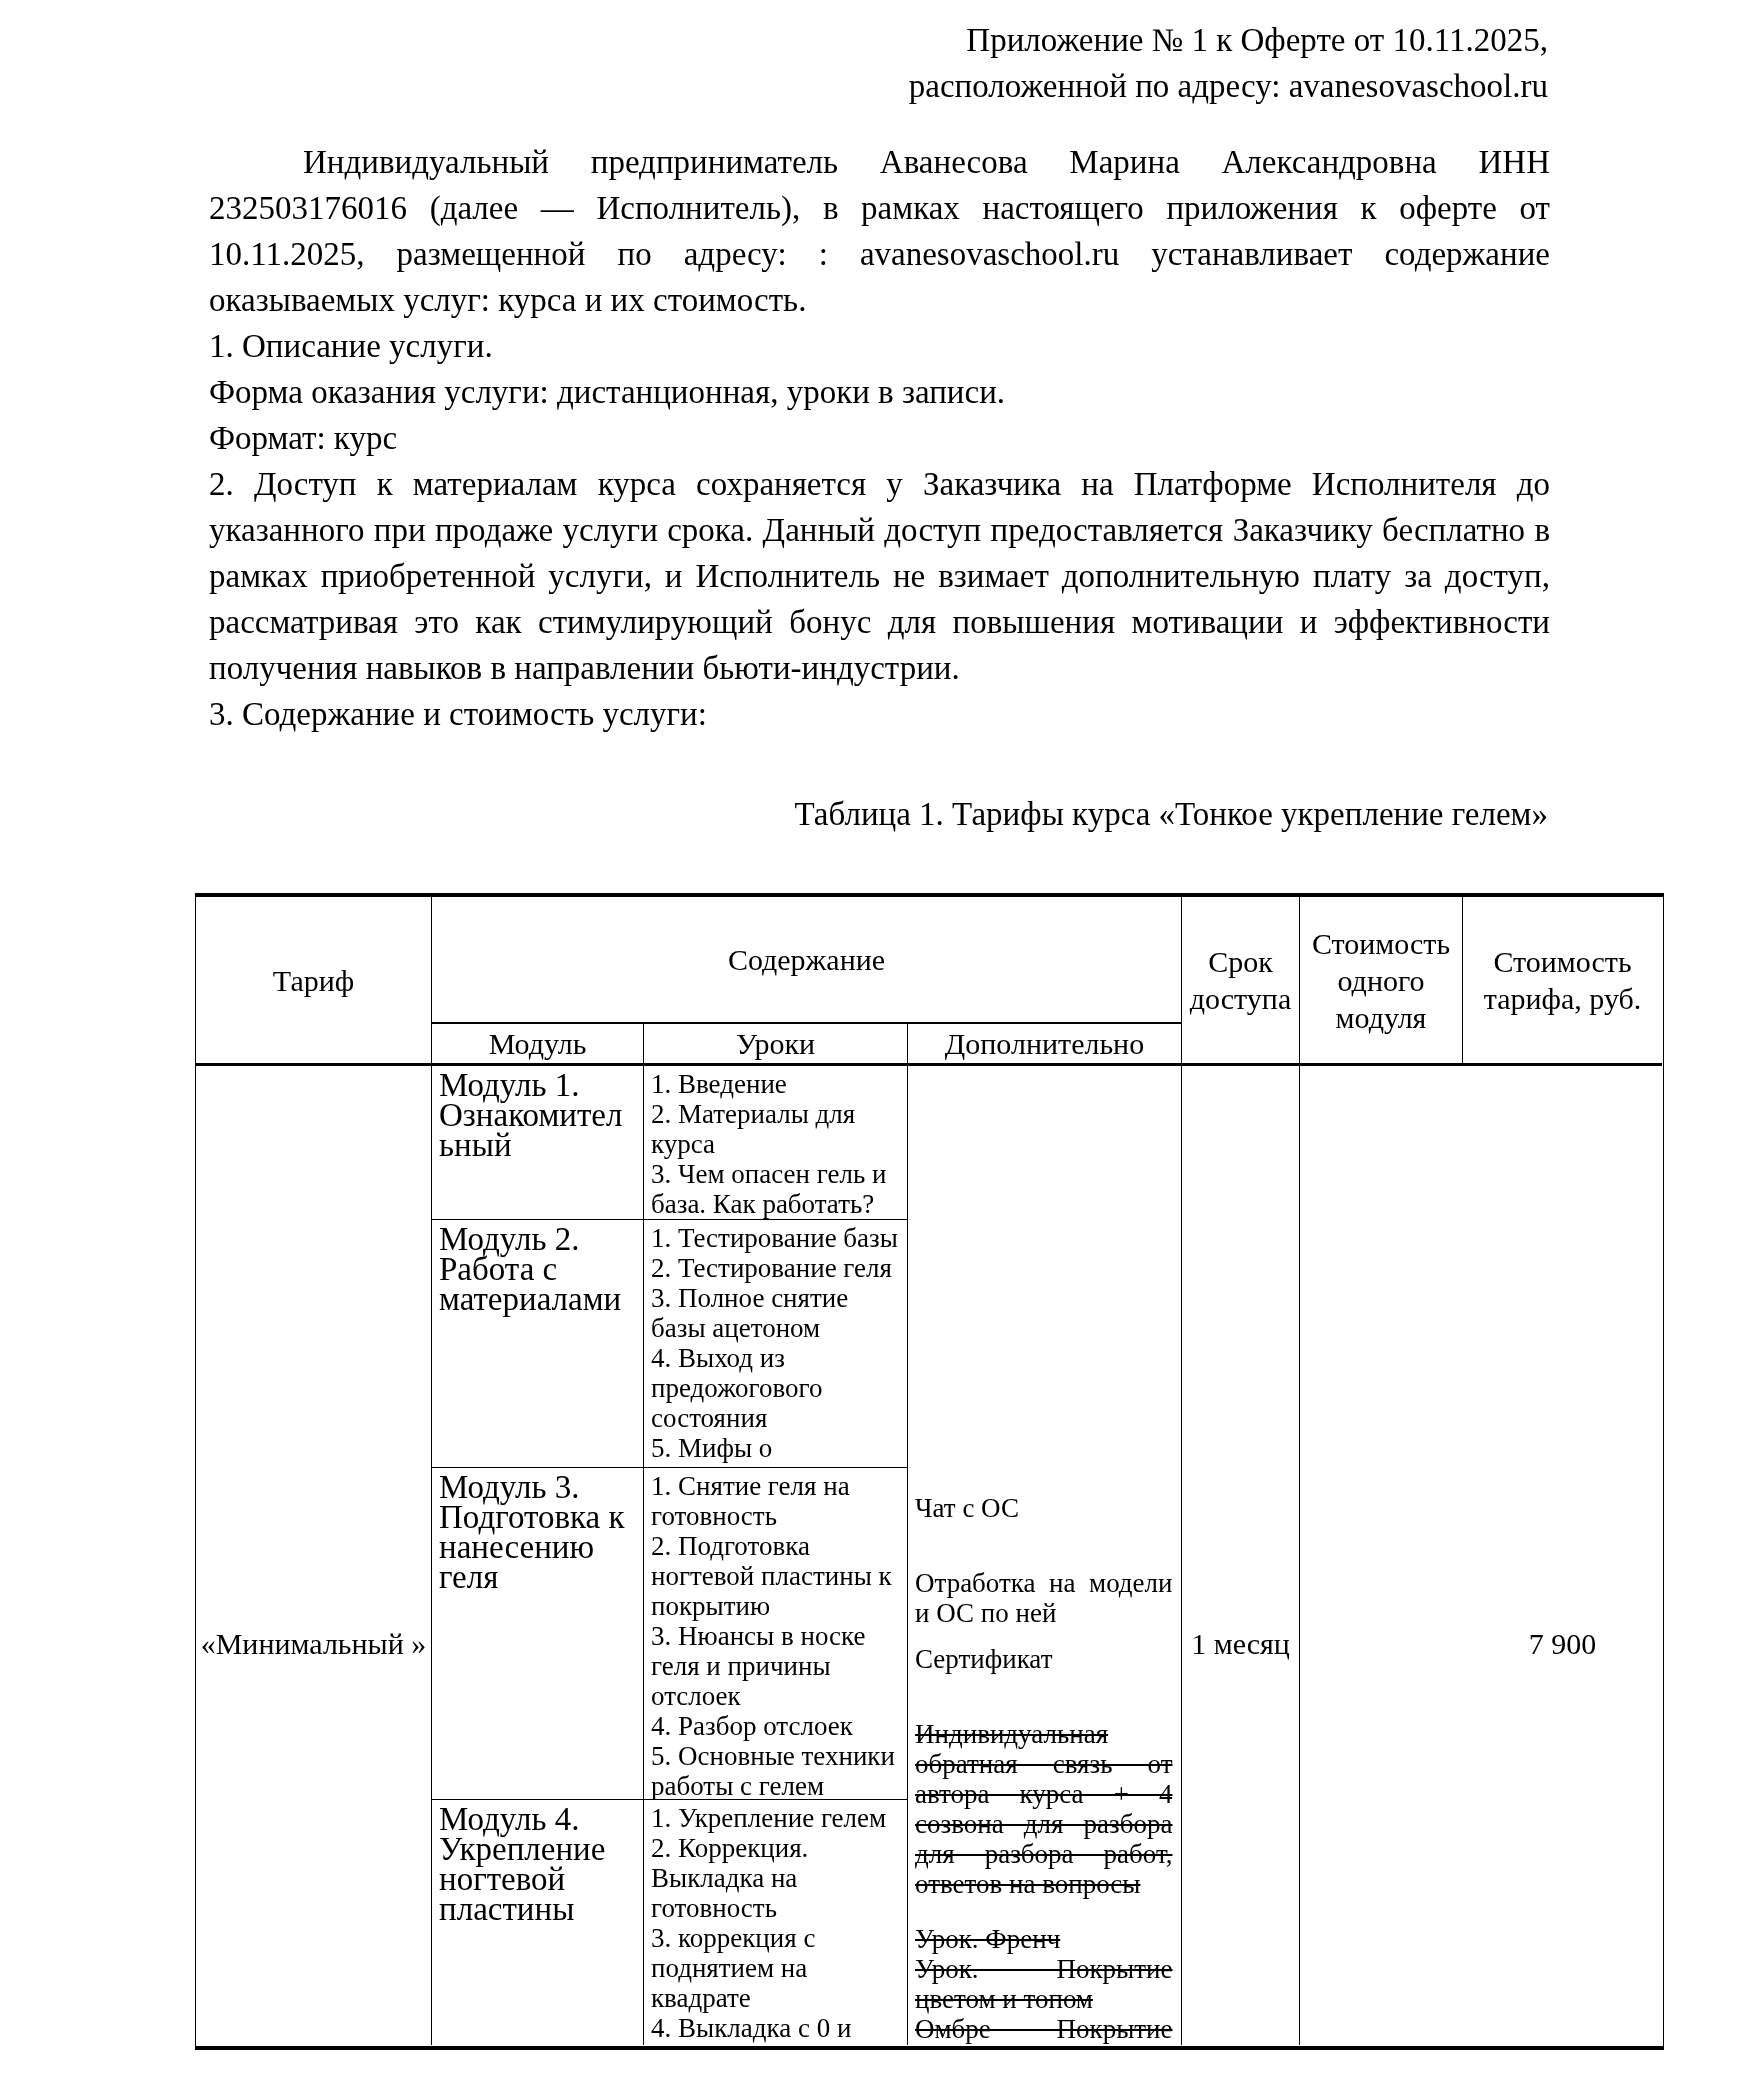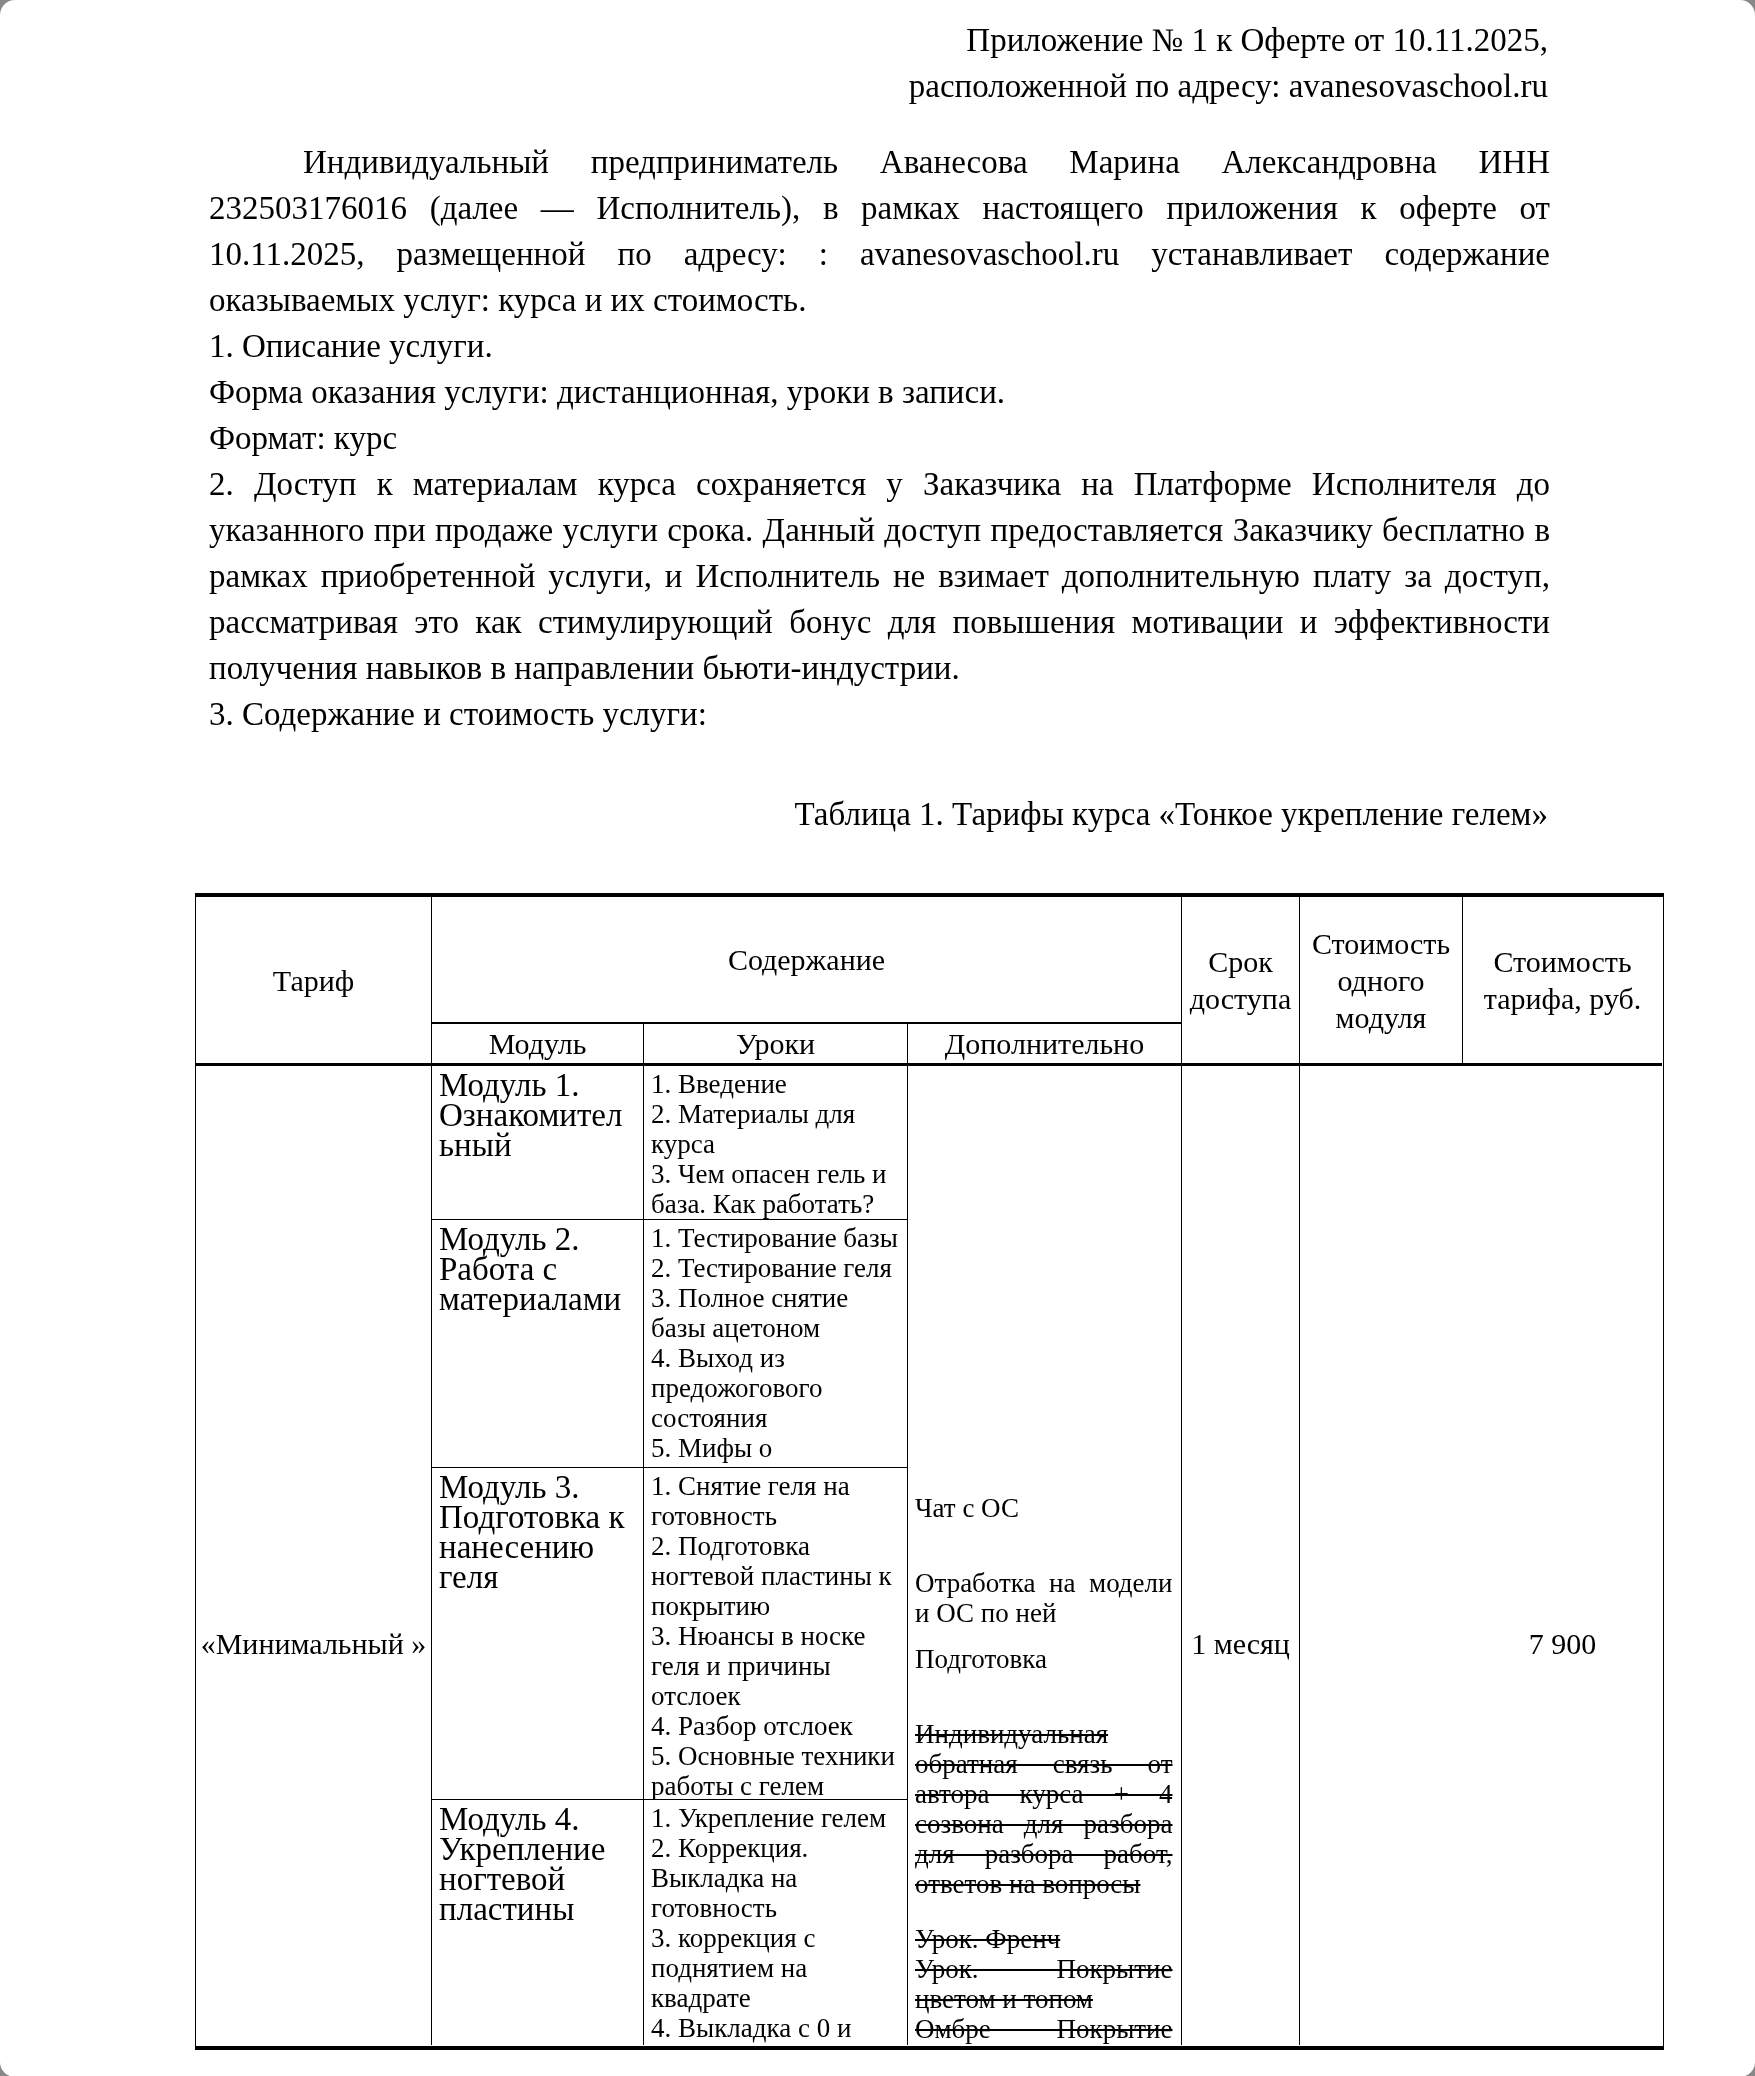--- a/index.html
+++ b/index.html
@@ -4,21 +4,20 @@
 <style>
   html, body { margin: 0; padding: 0; background: #888; }
   .page {
     position: relative;
     width: 1755px;
     height: 2077px;
     background: #ffffff;
     font-family: "Liberation Serif", serif;
     color: #000000;
     overflow: hidden;
-    border-radius: 15px;
   }
 
   
   .doc-header {
     position: absolute;
     top: 17px;
     right: 207px;
     text-align: right;
     font-size: 33px;
     line-height: 46px;
@@ -166,21 +165,21 @@
     <div class="cell hcell br bb-thick c-lessons-h">Уроки</div>
     <div class="cell hcell br bb-thick c-add-h">Дополнительно</div>
     <div class="cell hcell br bb-thick c-period-h">Срок доступа</div>
     <div class="cell hcell br bb-thick c-modcost-h">Стоимость одного модуля</div>
     <div class="cell hcell bb-thick c-tarcost-h">Стоимость тарифа, руб.</div>
 
     <div class="cell center-cell br c-tariff-name">«Минимальный »</div>
     <div class="cell add-cell br c-add">
         <div>Чат с ОС</div>
         <div>Отработка на модели и ОС по ней</div>
-        <div>Подготовка</div>
+        <div>Сертификат</div>
         <div class="struck">Индивидуальная обратная связь от автора курса + 4 созвона для разбора для разбора работ, ответов на вопросы</div>
         <div class="struck">Урок. Френч</div>
         <div class="struck">Урок. Покрытие цветом и топом</div>
         <div class="struck">Омбре Покрытие</div>
       </div>
     <div class="cell center-cell br c-period">1 месяц</div>
     <div class="cell center-cell c-tarcost">7 900</div>
 
     <div class="cell module-cell br bb c-m1">Модуль 1. Ознакомительный</div>
     <div class="cell lessons-cell br bb c-u1">

